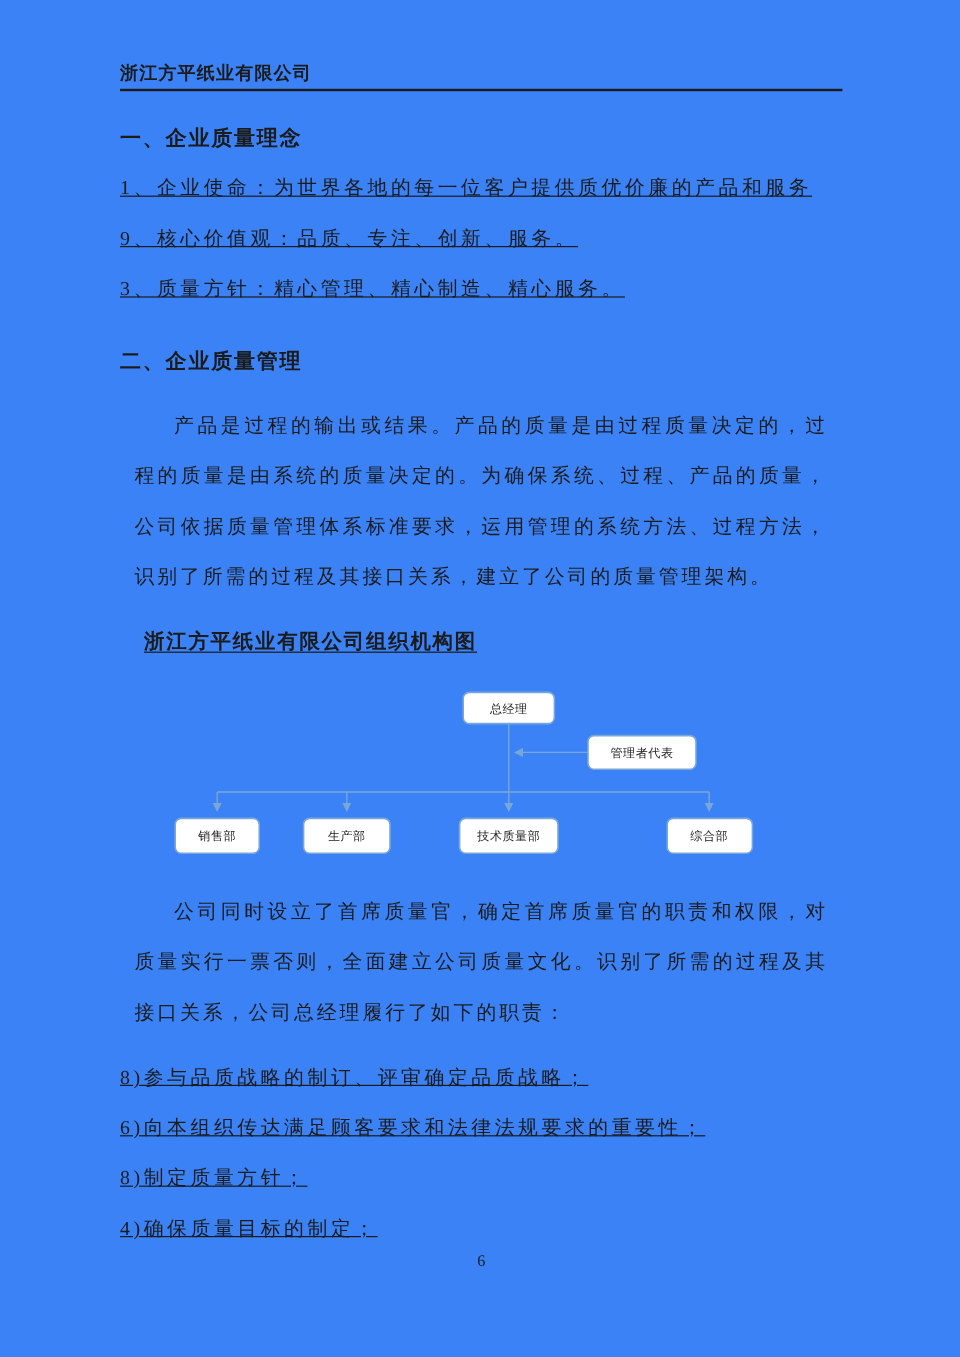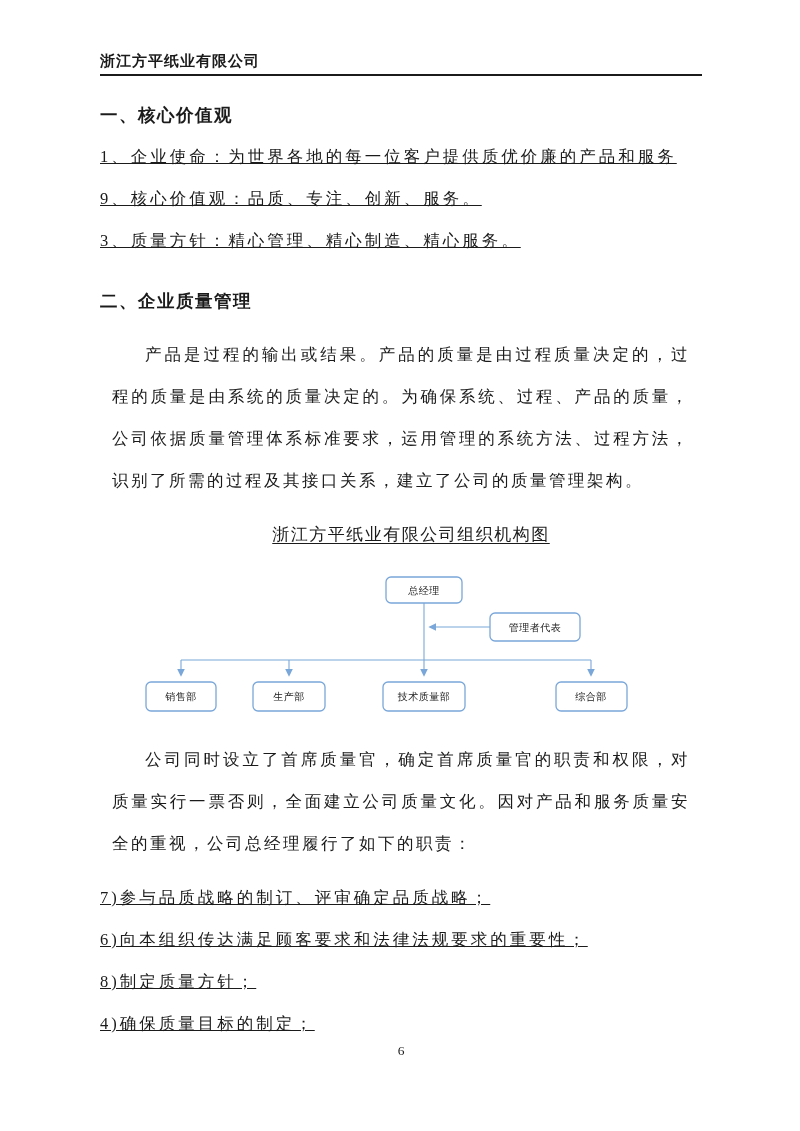--- a/index.html
+++ b/index.html
@@ -1,55 +1,55 @@
 <!DOCTYPE html>
 <html lang="zh"><head>
 <meta charset="utf-8">
 <style>
   html,body{margin:0;padding:0;background:#e8e8e8;}
   .page{
-    width:800px;height:1131px;margin:0 auto;background:#ffffff;
+    width:800px;height:1131px;margin:0 auto;background:#3b82f6;
     font-family:"Liberation Serif","DejaVu Serif",serif;color:#1b1b1b;
     position:relative;box-sizing:border-box;padding:52px 98px 0 100px;overflow:hidden;
   }
   .header{
     display:flex;justify-content:space-between;align-items:flex-end;
     border-bottom:2px solid #1b1b1b;padding-bottom:3px;
     font-weight:700;font-size:15px;letter-spacing:1px;white-space:nowrap;
   }
   .sec-title{
     font-size:17.5px;font-weight:700;line-height:42px;margin:18px 0 0 0;
     letter-spacing:1.5px;
   }
   .line{font-size:16.5px;line-height:42px;margin:0;letter-spacing:3px;white-space:nowrap;text-decoration:underline;}
   .para{
     font-size:16.5px;line-height:42px;margin:12px;letter-spacing:2.5px;
     text-align:justify;text-indent:2em;
   }
-  .chart-title{text-align:center;line-height:42px;margin:0 0 0 20px;font-size:17px;font-weight:400;letter-spacing:1.5px;}
+  .chart-title{text-align:left;line-height:42px;margin:0 0 0 20px;font-size:17px;font-weight:700;letter-spacing:1.5px;}
   .chart-title span{text-decoration:underline;text-underline-offset:3px;}
   .org-svg{display:block;margin:16px 0 19px 30px;}
   .org-svg rect{fill:#ffffff;stroke:#7aa7d9;stroke-width:1.3;}
   .org-svg line{stroke:#7aa7d9;stroke-width:1.1;}
   .org-svg text{
     font-family:"Liberation Sans","DejaVu Sans",sans-serif;font-size:10px;
     fill:#222222;text-anchor:middle;letter-spacing:0.5px;
   }
   .footer{text-align:center;font-size:13.5px;margin-top:-2px;line-height:16px;}
 </style>
 </head>
 <body>
 
 <div class="page">
 
   <div class="header">
     <span>浙江方平纸业有限公司</span>
   </div>
 
-  <p class="sec-title">一、核心价值观</p>
+  <p class="sec-title">一、企业质量理念</p>
   <p class="line">1、企业使命：为世界各地的每一位客户提供质优价廉的产品和服务</p>
   <p class="line">9、核心价值观：品质、专注、创新、服务。</p>
   <p class="line">3、质量方针：精心管理、精心制造、精心服务。</p>
 
   <p class="sec-title">二、企业质量管理</p>
   <p class="para">产品是过程的输出或结果。产品的质量是由过程质量决定的，过程的质量是由系统的质量决定的。为确保系统、过程、产品的质量，公司依据质量管理体系标准要求，运用管理的系统方法、过程方法，识别了所需的过程及其接口关系，建立了公司的质量管理架构。</p>
 
   <div class="chart-title">
     <span>浙江方平纸业有限公司组织机构图</span>
   </div>
@@ -87,22 +87,22 @@
     <g>
       <rect x="253" y="110" width="82" height="29" rx="5"></rect>
       <text x="294" y="128">技术质量部</text>
     </g>
     <g>
       <rect x="426" y="110" width="71" height="29" rx="5"></rect>
       <text x="461" y="128">综合部</text>
     </g>
   </svg>
 
-  <p class="para">公司同时设立了首席质量官，确定首席质量官的职责和权限，对质量实行一票否则，全面建立公司质量文化。因对产品和服务质量安全的重视，公司总经理履行了如下的职责：</p>
+  <p class="para">公司同时设立了首席质量官，确定首席质量官的职责和权限，对质量实行一票否则，全面建立公司质量文化。识别了所需的过程及其接口关系，公司总经理履行了如下的职责：</p>
 
-  <p class="line">7)参与品质战略的制订、评审确定品质战略；</p>
+  <p class="line">8)参与品质战略的制订、评审确定品质战略；</p>
   <p class="line">6)向本组织传达满足顾客要求和法律法规要求的重要性；</p>
   <p class="line">8)制定质量方针；</p>
   <p class="line">4)确保质量目标的制定；</p>
 
   <div class="footer">6</div>
 
 </div>
 
 </body></html>

